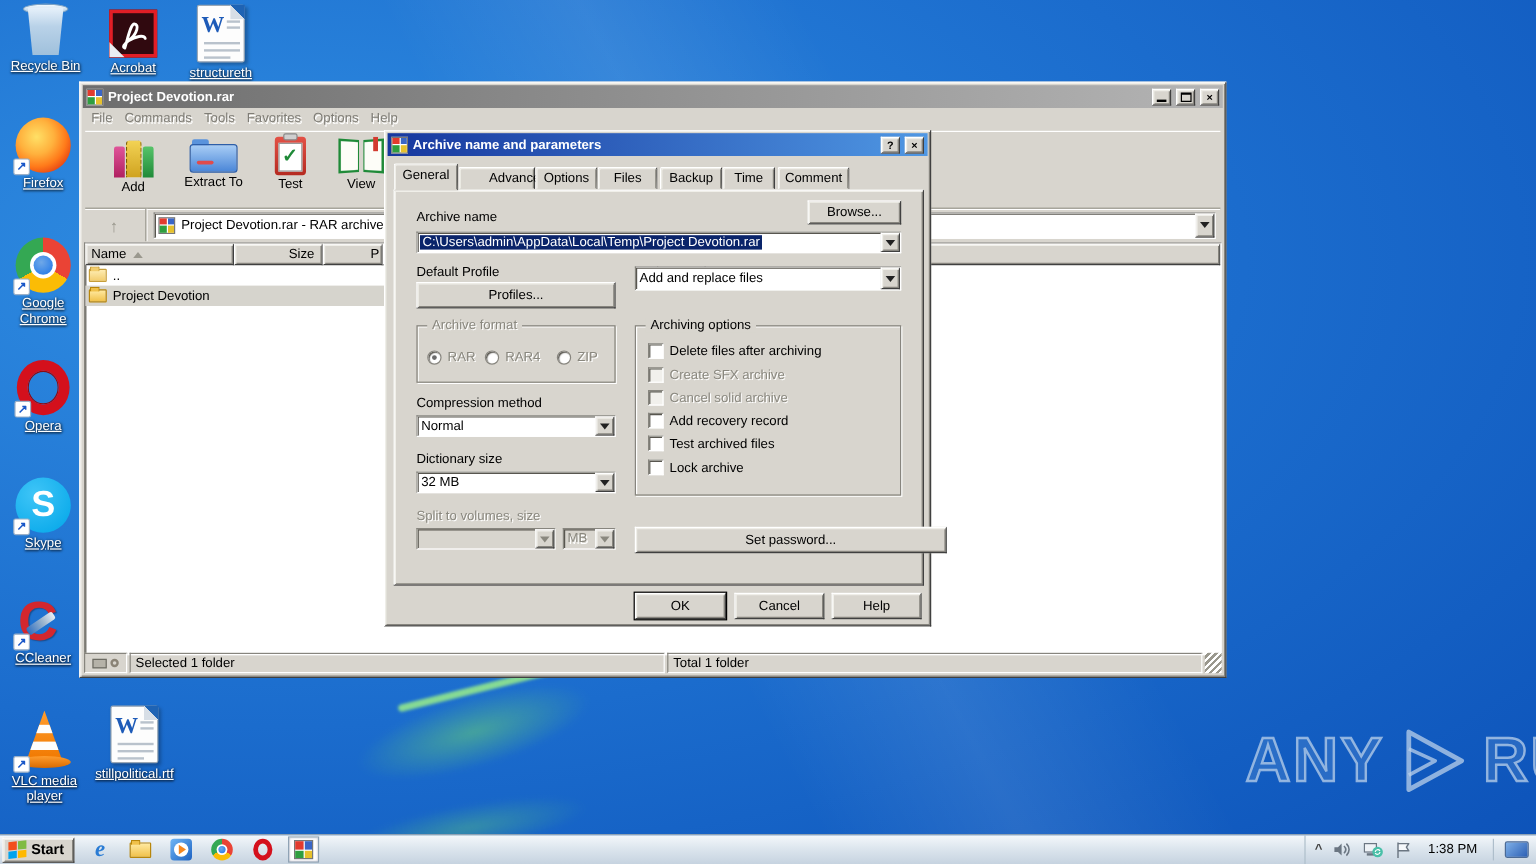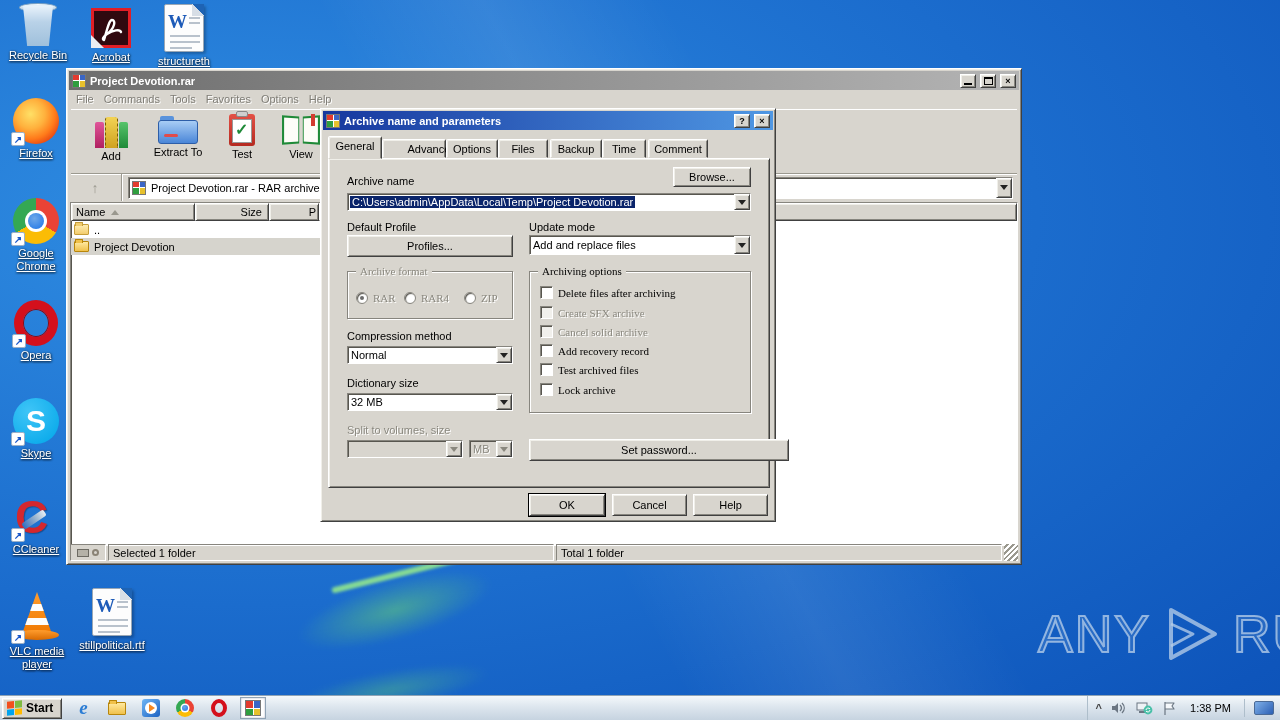--- a/index.html
+++ b/index.html
@@ -17,21 +17,21 @@
     background:linear-gradient(62deg, transparent 42%, rgba(255,255,255,.09) 52%, transparent 63%); }
   .greenblob { pointer-events:none; filter:blur(2px); }
   .g1 { left:265px; top:550px; width:260px; height:120px; transform:rotate(-16deg);
     background:radial-gradient(55% 35% at 50% 50%, rgba(120,230,100,.45), rgba(120,230,100,0) 70%); }
   .g2 { left:330px; top:572px; width:130px; height:6px; transform:rotate(-14deg);
     background:rgba(170,255,130,.75); border-radius:3px; filter:blur(1.5px); }
   .g3 { left:260px; top:655px; width:260px; height:70px; transform:rotate(-10deg);
     background:radial-gradient(55% 40% at 50% 50%, rgba(110,220,110,.35), rgba(110,220,110,0) 70%); }
 
   .watermark { left:1038px; top:606px; display:flex; align-items:center; gap:10px; pointer-events:none; }
-  .wm-txt { font-size:52px; font-weight:normal; letter-spacing:2px;
+  .wm-txt { font-size:52px; font-weight:bold; letter-spacing:2px;
     color:rgba(170,198,230,.16); -webkit-text-stroke:2px rgba(186,208,234,.75); line-height:1; }
 
   
   .dicon { display:flex; flex-direction:column; align-items:center; text-align:center; }
   .dicon .lbl { margin-top:3px; color:#fff; text-shadow:0 1px 2px rgba(0,0,0,.85), 1px 0 2px rgba(0,0,0,.5); line-height:1.2;text-decoration:underline; }
   .shortcut { position:absolute; left:-2px; bottom:-2px; width:14px; height:14px; background:#fff;
     border:1px solid #9bb0c8; border-radius:2px; color:#1a57c8; font-size:10px; font-weight:bold;
     display:flex; align-items:center; justify-content:center; }
   .iconbox { position:relative; }
 
@@ -117,21 +117,21 @@
     background:#f0c14b; border:1px solid #b8860b; border-bottom:none; border-radius:1px 1px 0 0; }
 
   .chk { width:13px; height:13px; background:#fff; border:1px solid; border-color:#87857e #fff #fff #87857e;
     box-shadow:inset 1px 1px 0 #58564f; flex:none; }
   .chk.dis { background:#f1f0ec; }
   .radio { width:12px; height:12px; border-radius:50%; background:#fff; border:1px solid #87857e;
     box-shadow:inset 1px 1px 1px #58564f; flex:none; position:relative; }
   .radio.sel:after { content:""; position:absolute; left:3px; top:3px; width:4px; height:4px; border-radius:50%; background:#6b6b6b; }
   .row-flex { display:flex; align-items:center; gap:5px; position:absolute; }
 
-  .groupbox { position:absolute; border:1px solid #87857e; box-shadow:1px 1px 0 #fff, inset 1px 1px 0 #fff;font-family:Liberation Serif, serif; }
+  .groupbox { position:absolute; border:1px solid #87857e; box-shadow:1px 1px 0 #fff, inset 1px 1px 0 #fff; }
   .gb-legend { position:absolute; top:-7px; left:8px; background:#d8d5ce; padding:0 4px; }
 
   .tab { position:absolute; top:30px; height:19px; background:#d8d5ce;
     border:1px solid; border-color:#fff #404040 transparent #fff;
     box-shadow:inset 1px 1px 0 #f0efe9, inset -1px 0 0 #87857e;
     border-radius:2px 2px 0 0; display:flex; align-items:flex-start; justify-content:center; padding-top:3px; }
   .tab.active { top:27px; height:23px; z-index:5; font-weight:normal; }
 
   
   .taskbar { left:0; top:695px; width:1280px; height:25px;
@@ -425,21 +425,21 @@
         <span class="arrow-dn"></span>
       </span>
   </div>
 
   <span class="abs" style="left:26px;top:112px;">Default Profile</span>
   <span class="abs btn" style="left:26px;top:126px;width:166px;height:22px;">
       <span>Profiles...</span>
     </span>
 
   <span class="abs" style="left:208px;top:112px;">Update mode</span>
-  <div class="abs combo sunken" style="left:208px;top:126px;width:222px;height:20px;padding-left:3px;">
+  <div class="abs combo sunken" style="left:208px;top:113px;width:222px;height:20px;padding-left:3px;">
     <span>Add and replace files</span>
     <span class="btn cbtn">
         <span class="arrow-dn"></span>
       </span>
   </div>
 
   <div class="groupbox" style="left:26px;top:162px;width:166px;height:48px;">
     <span class="gb-legend dis-txt">Archive format</span>
     <div class="row-flex" style="left:8px;top:20px;">
       <span class="radio sel"></span>

